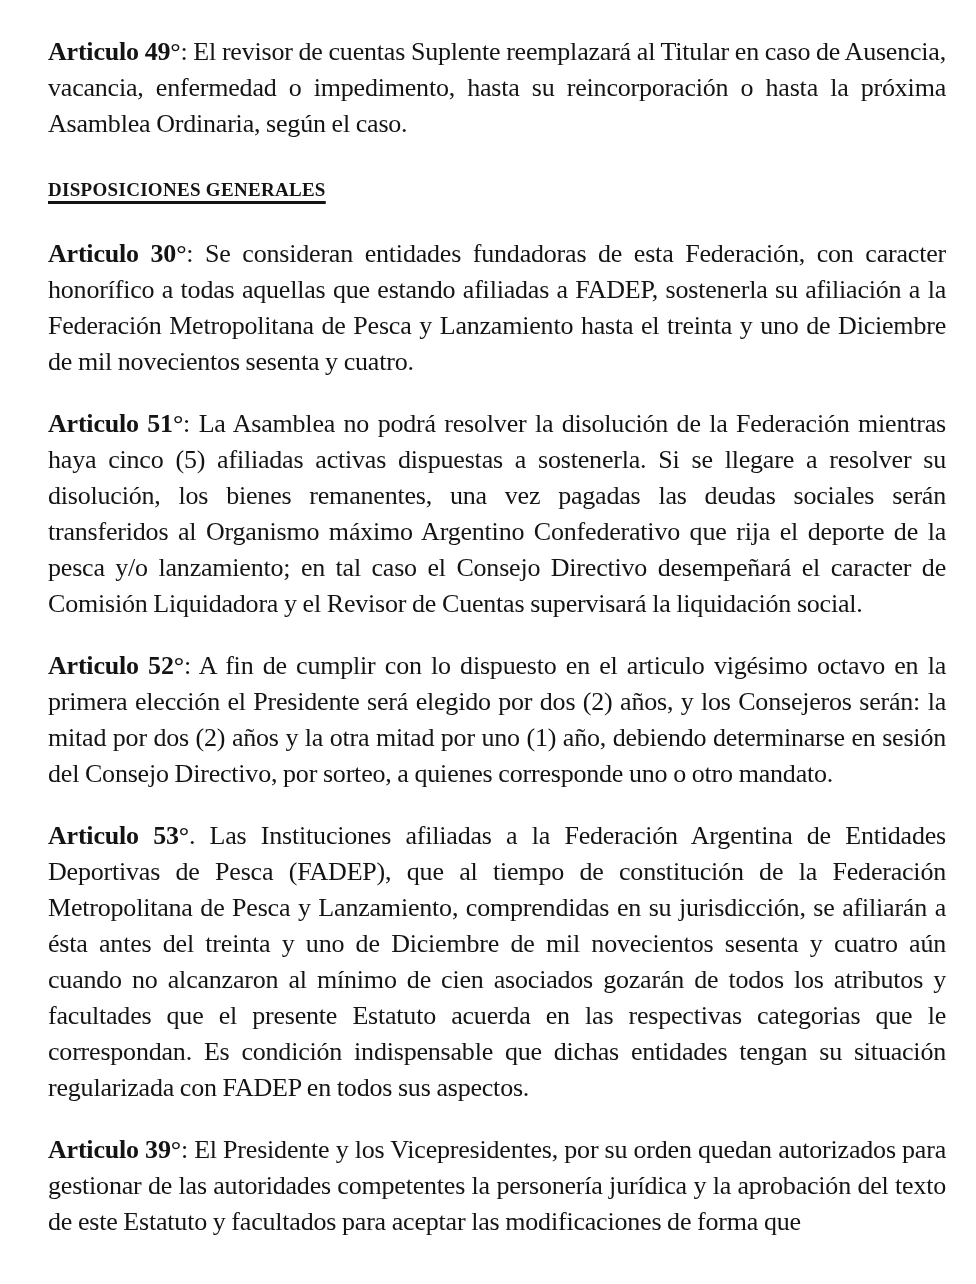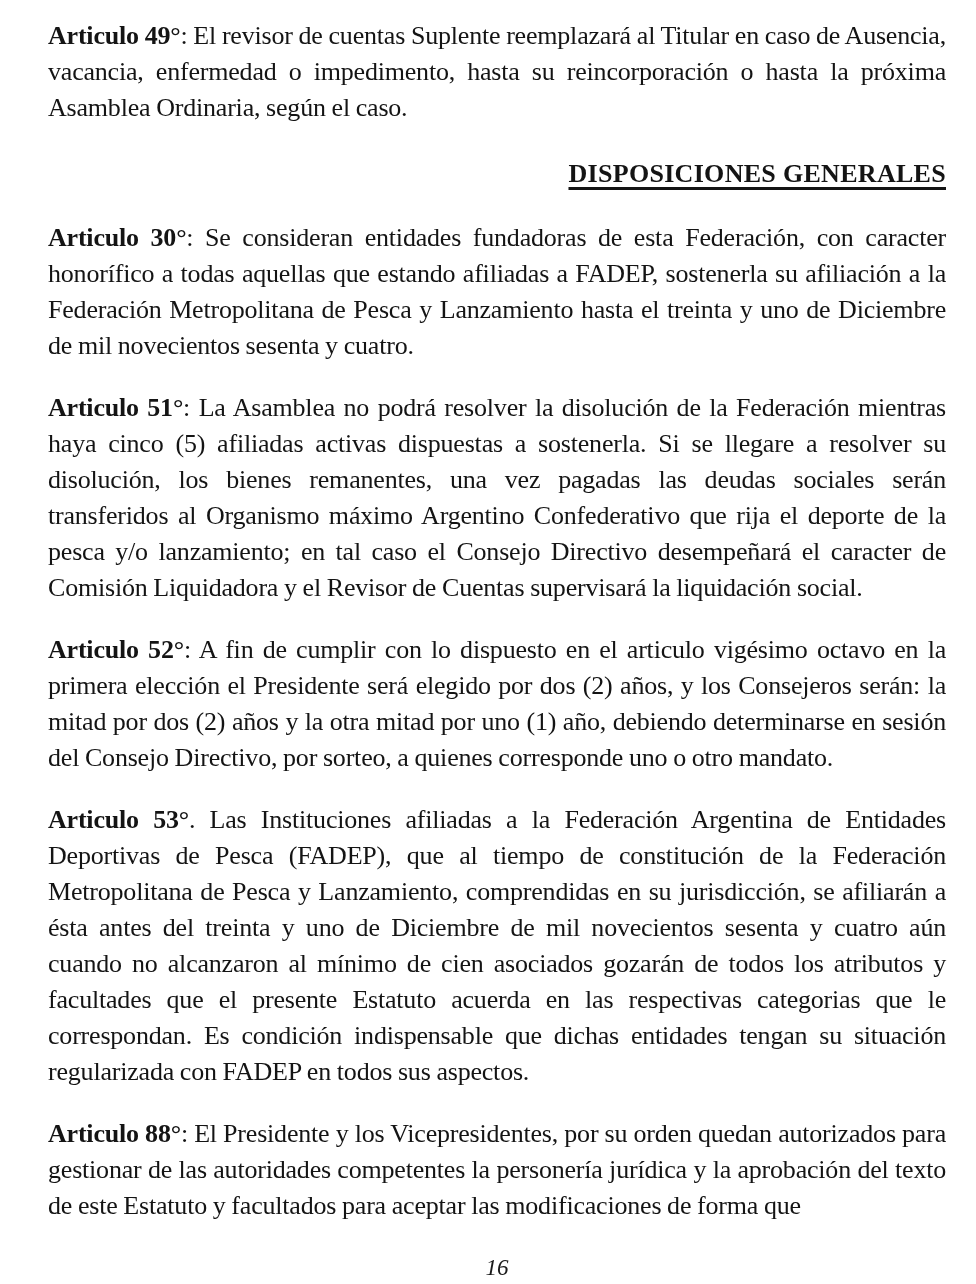--- a/index.html
+++ b/index.html
@@ -7,41 +7,41 @@
     padding: 0;
     background: #e8e8e8;
   }
   .page {
     position: relative;
     width: 976px;
     height: 1284px;
     margin: 0 auto;
     background: #ffffff;
     box-sizing: border-box;
-    padding: 18px 30px 0 48px;
+    padding: 34px 30px 0 48px;
     font-family: "Liberation Serif", "DejaVu Serif", serif;
     color: #141414;
     overflow: hidden;
   }
   .para {
     font-size: 26px;
     line-height: 36px;
     text-align: justify;
     margin: 0 0 26px 0;
     letter-spacing: -0.2px;
     word-spacing: -0.5px;
   }
   .para .lead {
     font-weight: bold;
   }
   .section-heading {
-    font-size: 26px;
+    font-size: 19px;
     line-height: 36px;
     font-weight: bold;
-    text-align: right;
+    text-align: left;
     margin: 30px 0 28px 0;
     letter-spacing: 0.3px;
   }
   .section-heading .heading-text {
     text-decoration: underline;
     text-decoration-thickness: 2.5px;
     text-underline-offset: 5px;
   }
   .page-number {
     position: absolute;
@@ -66,17 +66,16 @@
 
   <p class="para"><span class="lead">Articulo 30°</span><span>: </span><span>Se consideran entidades fundadoras de esta Federación, con caracter honorífico a todas aquellas que estando afiliadas a FADEP, sostenerla su afiliación a la Federación Metropolitana de Pesca y Lanzamiento hasta el treinta y uno de Diciembre de mil novecientos sesenta y cuatro.</span></p>
 
   <p class="para"><span class="lead">Articulo 51°</span><span>: </span><span>La Asamblea no podrá resolver la disolución de la Federación mientras haya cinco (5) afiliadas activas dispuestas a sostenerla. Si se llegare a resolver su disolución, los bienes remanentes, una vez pagadas las deudas sociales serán transferidos al Organismo máximo Argentino Confederativo que rija el deporte de la pesca y/o lanzamiento; en tal caso el Consejo Directivo desempeñará el caracter de Comisión Liquidadora y el Revisor de Cuentas supervisará la liquidación social.</span></p>
 
 
   <p class="para"><span class="lead">Articulo 52°</span><span>: </span><span>A fin de cumplir con lo dispuesto en el articulo vigésimo octavo en la primera elección el Presidente será elegido por dos (2) años, y los Consejeros serán: la mitad por dos (2) años y la otra mitad por uno (1) año, debiendo determinarse en sesión del Consejo Directivo, por sorteo, a quienes corresponde uno o otro mandato.</span></p>
 
   <p class="para"><span class="lead">Articulo 53°</span><span>. </span><span>Las Instituciones afiliadas a la Federación Argentina de Entidades Deportivas de Pesca (FADEP), que al tiempo de constitución de la Federación Metropolitana de Pesca y Lanzamiento, comprendidas en su jurisdicción, se afiliarán a ésta antes del treinta y uno de Diciembre de mil novecientos sesenta y cuatro aún cuando no alcanzaron al mínimo de cien asociados gozarán de todos los atributos y facultades que el presente Estatuto acuerda en las respectivas categorias que le correspondan. Es condición indispensable que dichas entidades tengan su situación regularizada con FADEP en todos sus aspectos.</span></p>
 
-  <p class="para"><span class="lead">Articulo 88°</span><span>: </span><span>El Presidente y los Vicepresidentes, por su orden quedan autorizados para gestionar de las autoridades competentes la personería jurídica y la aprobación del texto de este Estatuto y facultados para aceptar las modificaciones de forma que</span></p>
+  <p class="para"><span class="lead">Articulo 39°</span><span>: </span><span>El Presidente y los Vicepresidentes, por su orden quedan autorizados para gestionar de las autoridades competentes la personería jurídica y la aprobación del texto de este Estatuto y facultados para aceptar las modificaciones de forma que</span></p>
 
-  <div class="page-number">16</div>
 
 </div>
 
 </body></html>

